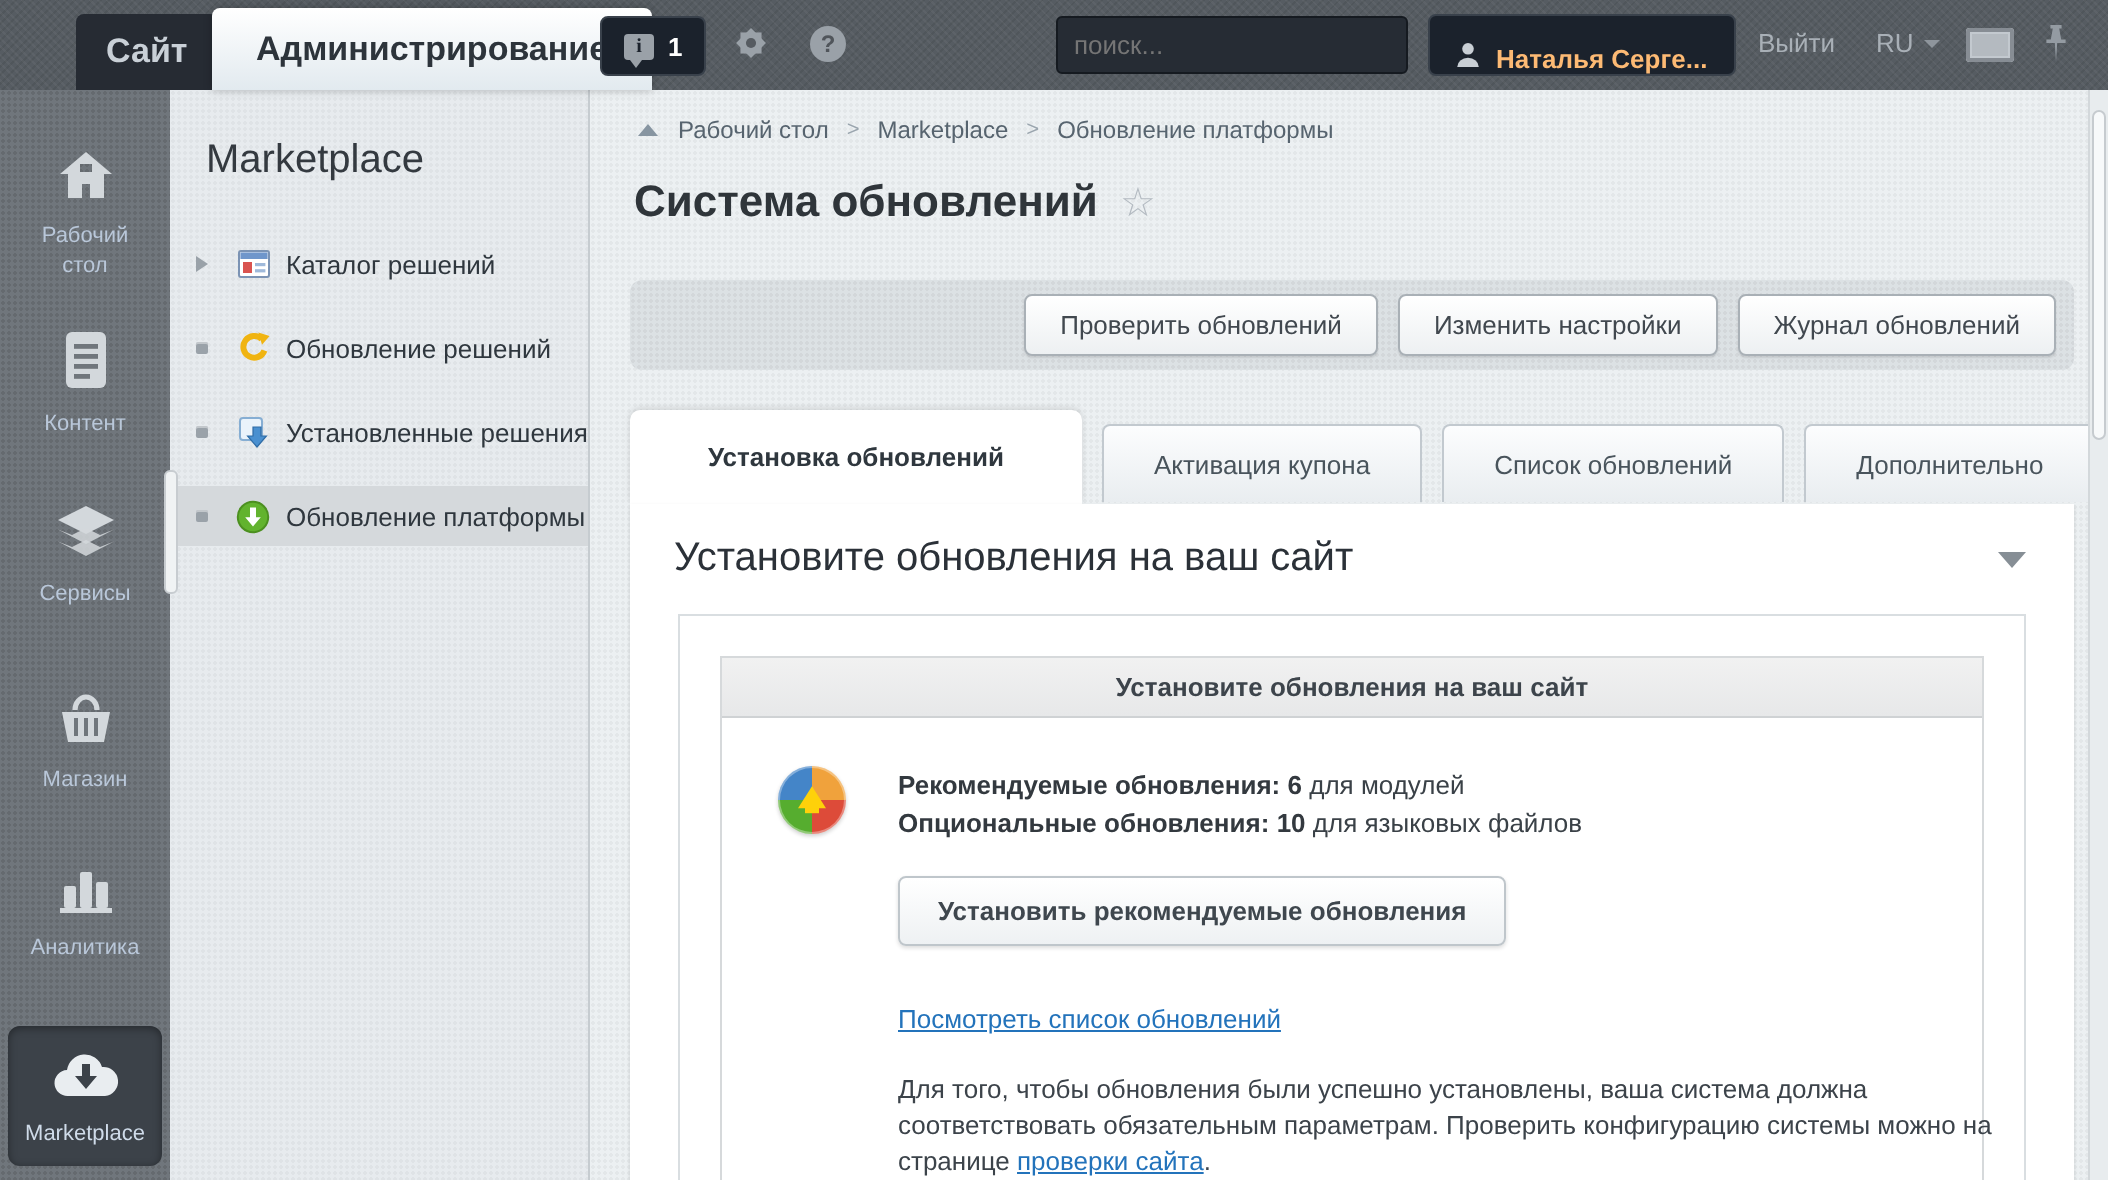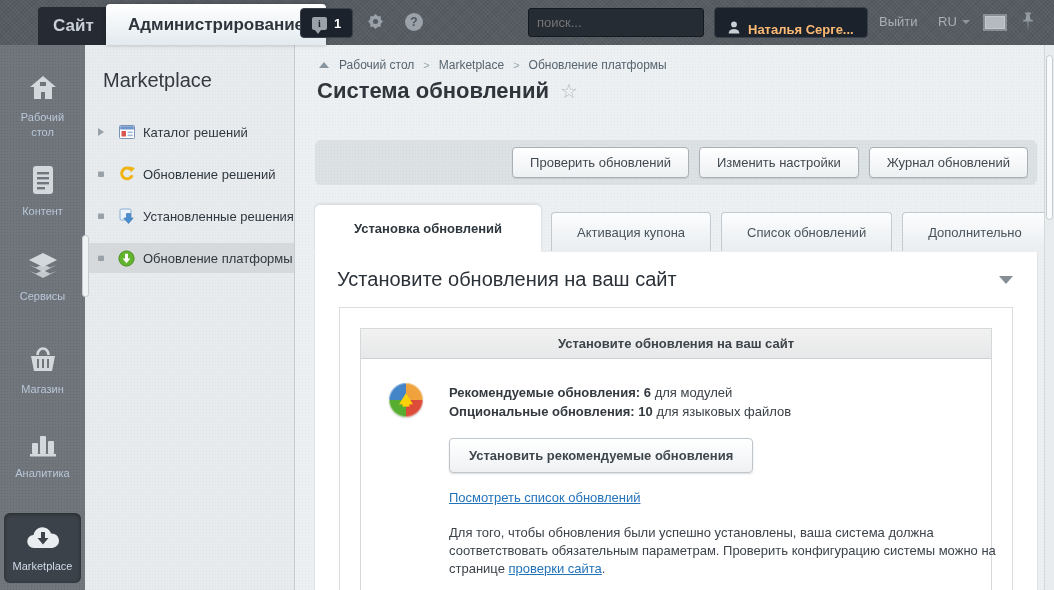--- a/index.html
+++ b/index.html
@@ -77,21 +77,21 @@
     position:absolute; top:45px; left:295px; width:759px; height:545px;
     background:
       radial-gradient(rgba(0,0,0,.04) 1px, transparent 1px),
       #ecf0f2;
     background-size:3px 3px;
   }
   .breadcrumb{ position:absolute; top:13px; left:24px; display:flex; align-items:center; font-size:12px; color:#57646f; }
   .tri-up{ width:0; height:0; border-left:5px solid transparent; border-right:5px solid transparent; border-bottom:6px solid #8795a1; margin-right:10px; cursor:pointer; }
   .crumb{ cursor:pointer; }
   .crumb-sep{ color:#9aa5ae; margin:0 9px; font-size:11px; }
-  .page-title-row{ position:absolute; top:33px; left:22px; display:flex; align-items:center; }
+  .page-title-row{ position:absolute; top:43px; left:22px; display:flex; align-items:center; }
   .page-title{ font-size:22px; font-weight:bold; color:#2f353a; }
   .fav-star{ margin-left:11px; font-size:20px; color:#b3bac1; cursor:pointer; }
 
   .toolbar{
     position:absolute; top:95px; left:20px; width:722px; height:45px;
     background:
       radial-gradient(rgba(0,0,0,.045) 1px, transparent 1px),
       #dce1e4;
     background-size:3px 3px;
     border-radius:6px;
@@ -122,21 +122,21 @@
   .update-icon::after{ content:""; position:absolute; left:50%; top:50%; transform:translate(-50%,-62%);
     border-left:7px solid transparent; border-right:7px solid transparent; border-bottom:11px solid #fed10a; }
   .update-icon::before{ content:""; position:absolute; left:50%; top:50%; transform:translate(-50%,10%); width:7px; height:6px; background:#fed10a; }
   .update-text{ margin-left:26px; font-size:13px; color:#3a4147; }
   .u-line{ line-height:19px; }
   .u-line b{ color:#33393f; }
   .install-btn{ display:block; margin-top:17px; background:linear-gradient(#ffffff,#eef1f3); border:1px solid #bfc6cb; border-radius:4px;
     padding:9px 19px; font-weight:bold; font-size:13px; color:#3f474e; font-family:"Liberation Sans", sans-serif;
     box-shadow:0 1px 2px rgba(0,0,0,.14); cursor:pointer; }
   .link{ color:#2373bb; text-decoration:underline; font-size:13px; cursor:pointer; }
-  .view-list{ display:inline-block; margin-top:17px; }
+  .view-list{ display:inline-block; margin-top:29px; }
   .note{ margin-top:19px; width:572px; font-size:13px; line-height:18px; color:#3c434a; }
 
   .scrollbar{ position:absolute; right:0; top:0; width:10px; height:545px; background:#e8ecee; border-left:1px solid #d3d8db; }
   .scroll-thumb{ position:absolute; left:1px; right:1px; top:10px; height:165px; background:#f7f9fa; border:1px solid #c6cbcf; border-radius:4px; cursor:grab; }
 </style>
 </head>
 <body>
 
 <div class="topbar">
   <div class="top-tab tab-site">Сайт</div>

